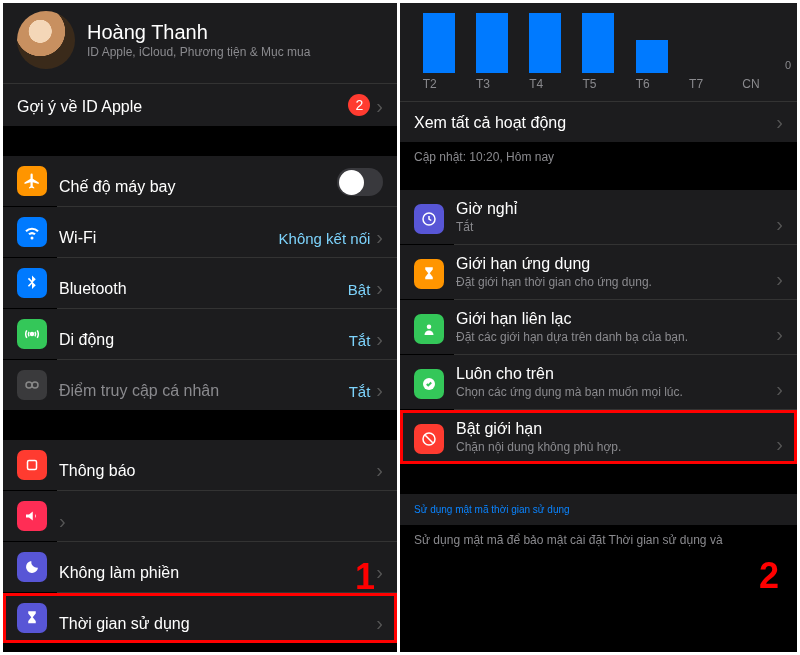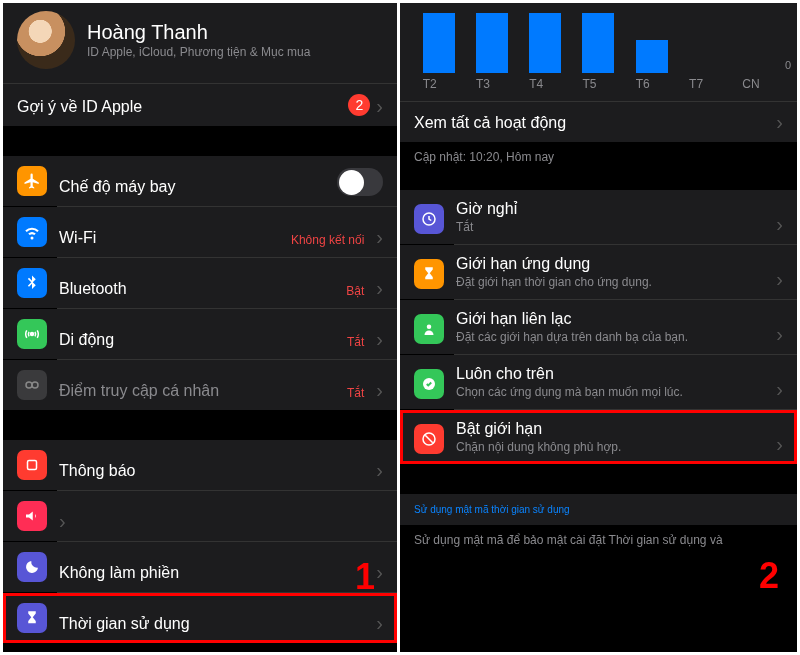--- a/index.html
+++ b/index.html
@@ -9,21 +9,21 @@
 .panel.left{border-right:3px solid #fff}
 .row{display:flex;align-items:flex-end;padding:10px 14px;position:relative;background:#1c1c1e}
 .sep{height:1px;background:#333;margin-left:54px}
 .sep.full{margin-left:0}
 .gap{height:30px;background:#000}
 .gap.sm{height:18px}
 .icon{width:30px;height:30px;border-radius:7px;display:flex;align-items:center;justify-content:center;margin-right:12px;flex-shrink:0;color:#fff;font-size:17px}
 .icon svg{width:18px;height:18px}
 .label{color:#fff;font-size:16px;flex:1}
 .sub{color:#8a8a8e;font-size:12px;margin-top:2px}
-.val{color:#ef4444;font-size:12px;margin-right:12px}
+.val{color:#7dd3fc;font-size:15px;margin-right:6px}
 .chev{color:#555;font-size:20px;line-height:1}
 .profile{display:flex;align-items:center;padding:8px 14px 14px;background:#1c1c1e}
 .avatar{width:58px;height:58px;border-radius:50%;margin-right:12px;background:radial-gradient(circle at 40% 35%,#f4d7b8 0 22%,#c89060 23% 48%,#3a2a1a 49% 100%);flex-shrink:0}
 .pname{color:#fff;font-size:20px;font-weight:400}
 .psub{color:#8a8a8e;font-size:12px;margin-top:1px}
 .badge{background:#ff3b30;color:#fff;width:22px;height:22px;border-radius:11px;display:flex;align-items:center;justify-content:center;font-size:14px;margin-right:6px}
 .toggle{width:46px;height:28px;background:#39393d;border-radius:14px;position:relative}
 .toggle::after{content:"";position:absolute;width:25px;height:25px;background:#fff;border-radius:50%;top:1.5px;left:1.5px}
 .hl{outline:3px solid #ff0000;outline-offset:-3px}
 .marker{position:absolute;color:#ff0000;font-size:36px;font-weight:700;z-index:10}

